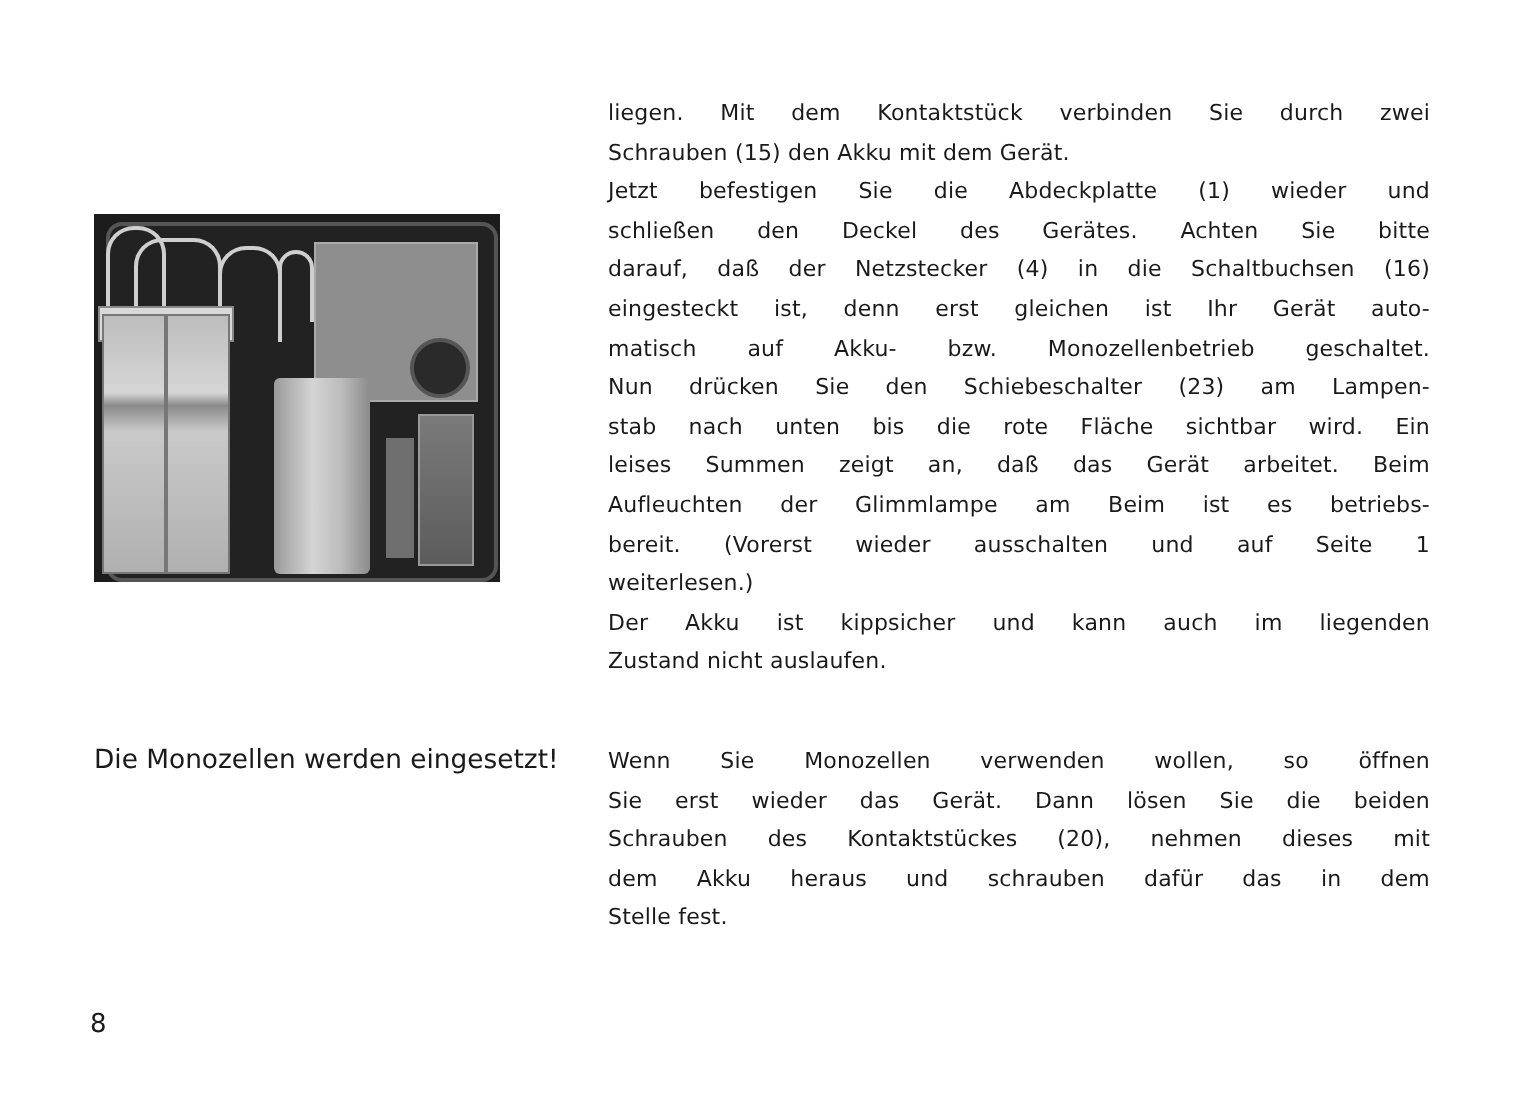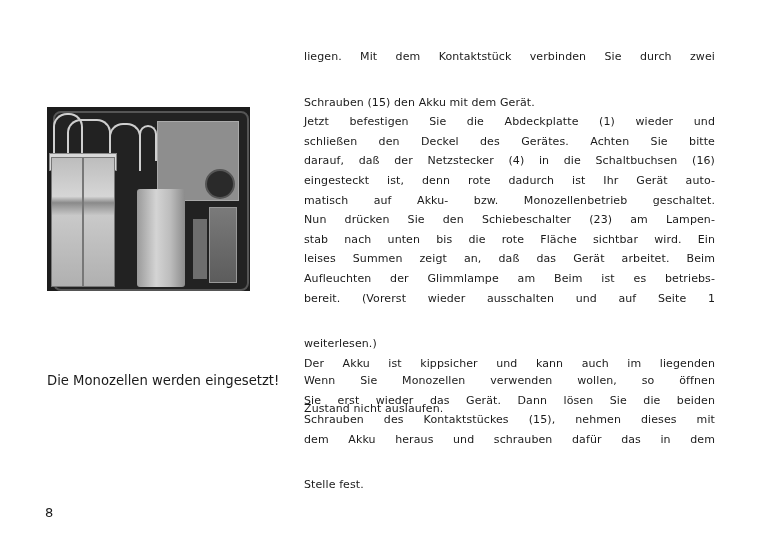--- a/index.html
+++ b/index.html
@@ -30,21 +30,21 @@
   .photo .wire { position: absolute; border: 2px solid #cfcfcf; border-bottom: none; border-radius: 14px 14px 0 0; }
   .photo .w1 { left: 6px; top: 6px; width: 26px; height: 44px; }
   .photo .w2 { left: 20px; top: 12px; width: 40px; height: 40px; }
   .photo .w3 { left: 62px; top: 16px; width: 28px; height: 46px; }
   .photo .w4 { left: 92px; top: 18px; width: 14px; height: 34px; }
 
   .text { position: absolute; font-size: 11px; line-height: 19.6px; letter-spacing: 0.1px; }
   .col-right { left: 304px; top: 47px; width: 411px; }
   .col-right2 { left: 304px; top: 371px; width: 411px; }
   .line { display: block; white-space: nowrap; text-align: justify; text-align-last: justify; }
-  .line.last { text-align-last: left; margin-top: 26px; }
+  .line.last { text-align-last: left; }
   .heading { position: absolute; left: 47px; top: 371px; font-size: 13.2px; line-height: 19.6px;
              font-weight: normal; white-space: nowrap; }
   .pagenum { position: absolute; left: 45px; top: 505px; font-size: 13px; }
 </style>
 </head>
 <body>
 
 <div class="photo">
   <div class="case"></div>
   <div class="wire w1"></div>
@@ -60,35 +60,35 @@
   <div class="relay1"></div>
   <div class="relay2"></div>
 </div>
 
 <div class="text col-right">
   <span class="line">liegen. Mit dem Kontaktstück verbinden Sie durch zwei</span>
   <span class="line last">Schrauben (15) den Akku mit dem Gerät.</span>
   <span class="line">Jetzt befestigen Sie die Abdeckplatte (1) wieder und</span>
   <span class="line">schließen den Deckel des Gerätes.  Achten Sie bitte</span>
   <span class="line">darauf, daß der Netzstecker (4) in die Schaltbuchsen (16)</span>
-  <span class="line">eingesteckt ist, denn rote dadurch ist Ihr Gerät auto-</span>
+  <span class="line">eingesteckt ist, denn erst gleichen ist Ihr Gerät auto-</span>
   <span class="line">matisch auf Akku- bzw. Monozellenbetrieb geschaltet.</span>
   <span class="line">Nun drücken Sie den Schiebeschalter (23) am Lampen-</span>
   <span class="line">stab nach unten bis die rote Fläche sichtbar wird. Ein</span>
   <span class="line">leises Summen zeigt an, daß das Gerät arbeitet. Beim</span>
   <span class="line">Aufleuchten der Glimmlampe am Beim ist es betriebs-</span>
   <span class="line">bereit. (Vorerst wieder ausschalten und auf Seite 1</span>
   <span class="line last">weiterlesen.)</span>
   <span class="line">Der Akku ist kippsicher und kann auch im liegenden</span>
   <span class="line last">Zustand nicht auslaufen.</span>
 </div>
 
 <div class="heading">Die Monozellen werden eingesetzt!</div>
 
 <div class="text col-right2">
   <span class="line">Wenn Sie Monozellen verwenden wollen, so öffnen</span>
   <span class="line">Sie erst wieder das Gerät. Dann lösen Sie die beiden</span>
-  <span class="line">Schrauben des Kontaktstückes (15), nehmen dieses mit</span>
+  <span class="line">Schrauben des Kontaktstückes (20), nehmen dieses mit</span>
   <span class="line">dem Akku heraus und schrauben dafür das in dem</span>
   <span class="line last">Stelle fest.</span>
 </div>
 
 <div class="pagenum">8</div>
 
 </body></html>

